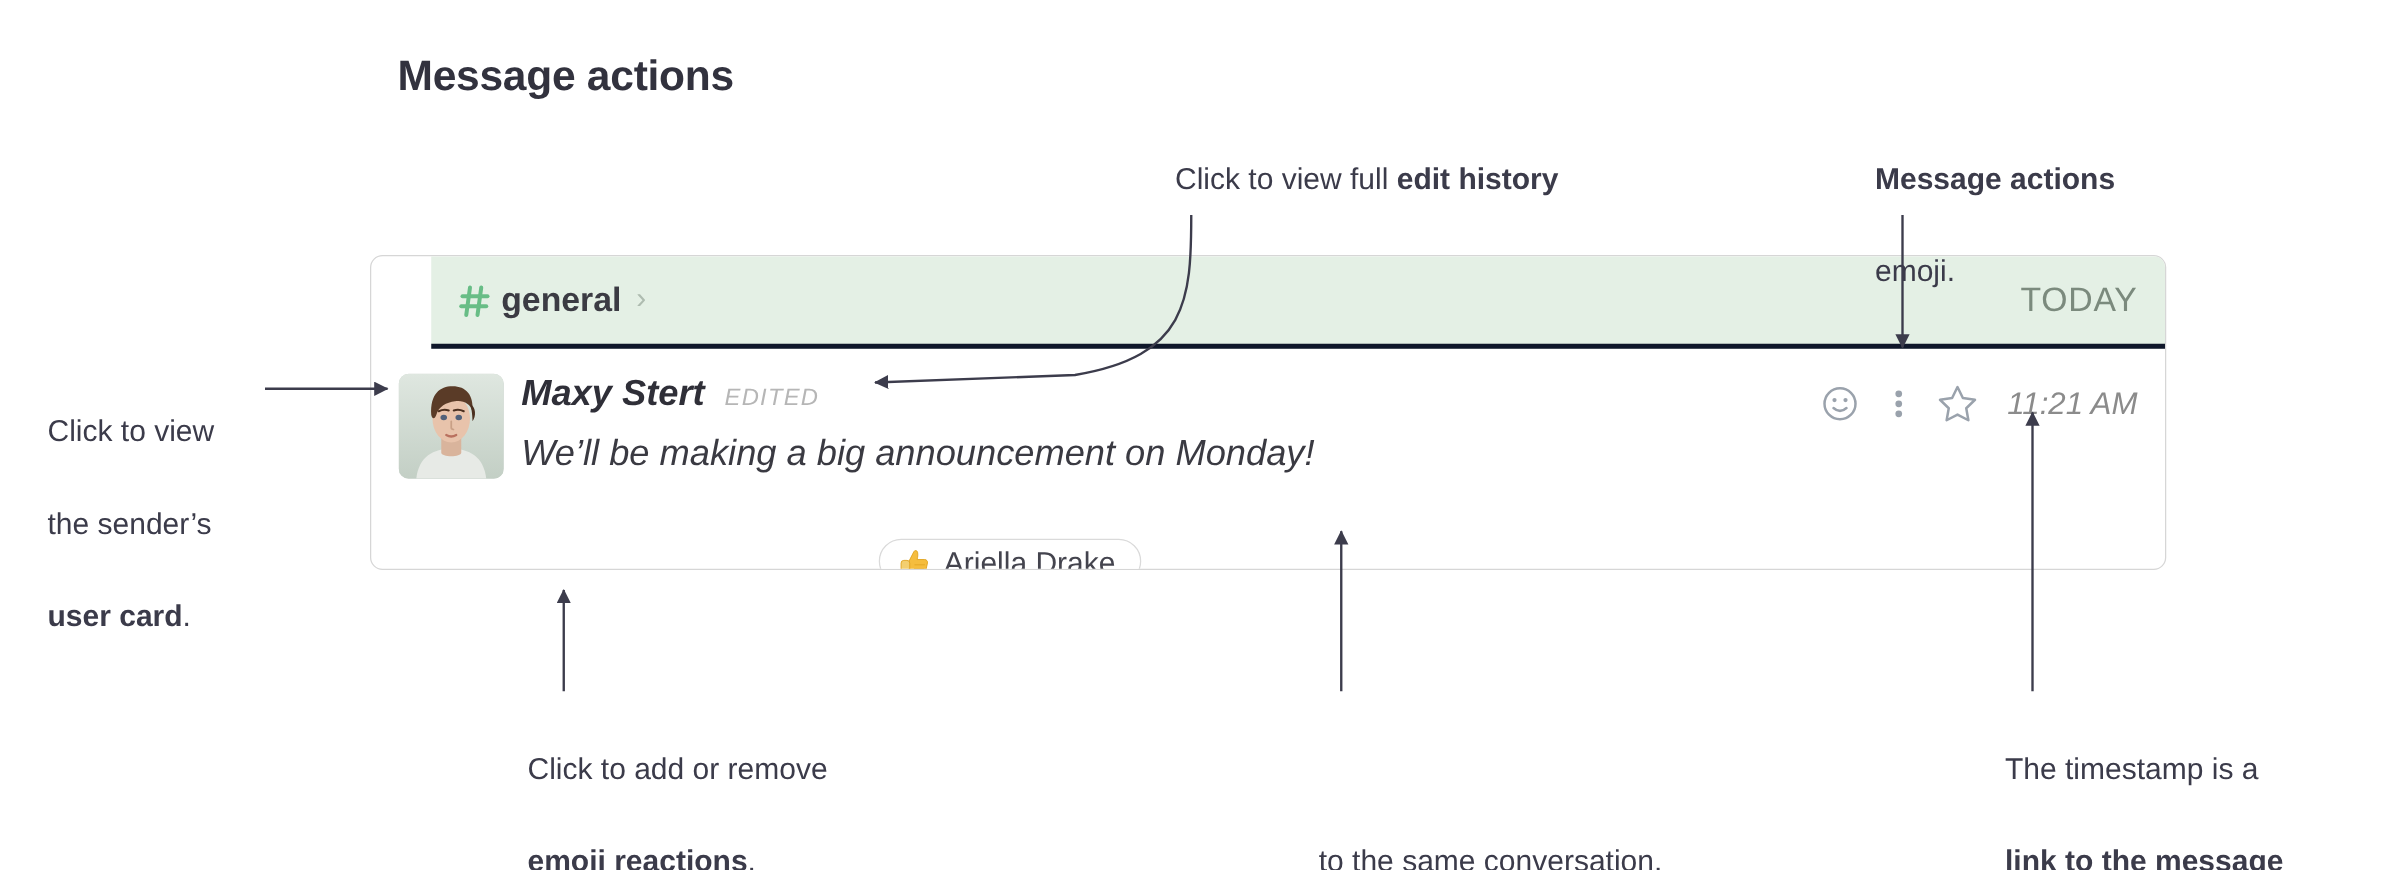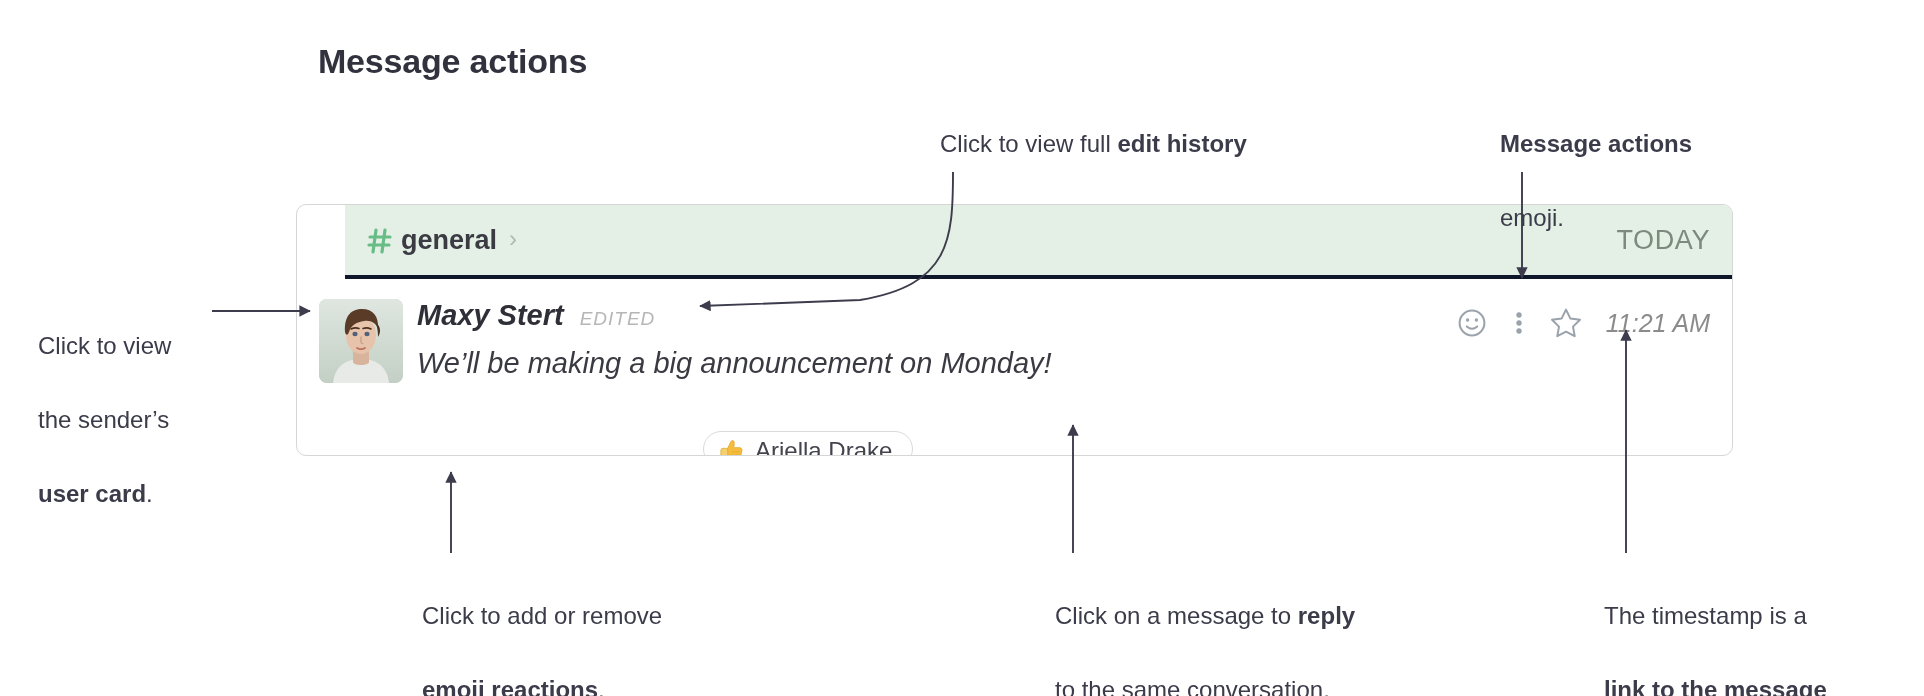--- a/index.html
+++ b/index.html
@@ -349,21 +349,21 @@
   <span>the sender’s</span><br>
   <b>user card</b><span>.</span>
 </div>
 
 <div class="annot" id="annot-emoji">
   <span>Click to add or remove</span><br>
   <b>emoji reactions</b><span>.</span>
 </div>
 
 <div class="annot" id="annot-reply">
-  <span><span>Click on a message to </span><b>reply</b></span><br>
+  <br>
   <span>to the same conversation.</span>
 </div>
 
 <div class="annot" id="annot-timestamp">
   <span>The timestamp is a</span><br>
   <b>link to the message</b><br>
   
 </div>
 
 <svg class="layer-svg" viewBox="0 0 1924 696" aria-hidden="true">

